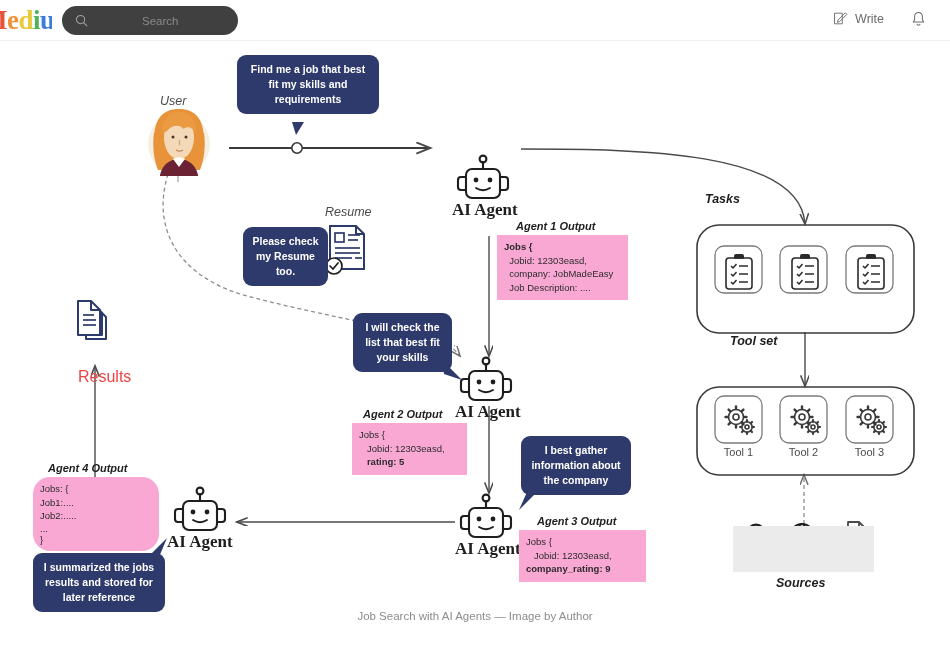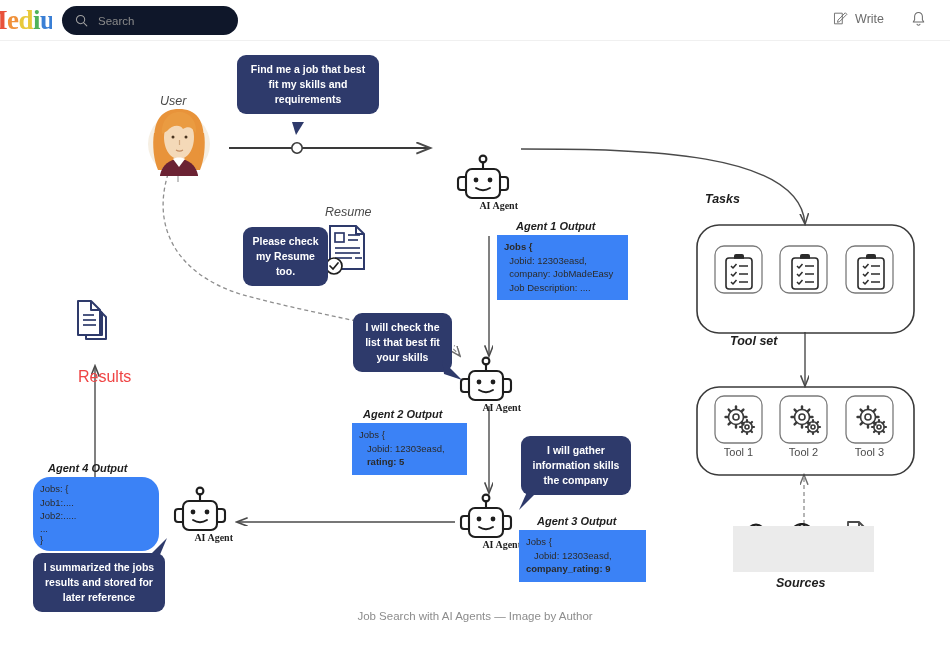--- a/index.html
+++ b/index.html
@@ -30,25 +30,26 @@
     font-size: 27px; font-weight: 700;
     letter-spacing: -0.5px;
     line-height: 28px;
     white-space: nowrap;
   }
   #logo-text span { display: inline-block; }
 
   #search-box {
     position: absolute; left: 62px; top: 6px;
     width: 176px; height: 29px;
-    background: #0f172a;
+    background: #404040;
     border-radius: 20px;
     display: flex; align-items: center;
     padding-left: 12px;
     cursor: text;
+    gap: 44px;
   }
   #search-icon { width: 15px; height: 15px; flex: 0 0 auto; }
   #search-input-text {
     font-size: 11.5px; color: #8a8a8a;
     margin-left: 9px; user-select: none;
   }
 
   #write-button {
     position: absolute; right: 66px; top: 10px;
     display: flex; align-items: center; gap: 6px;
@@ -74,21 +75,21 @@
     line-height: 15px;
     text-align: center;
     padding: 7px 9px;
     position: absolute;
   }
   .bubble .tail {
     position: absolute; width: 0; height: 0;
   }
 
   .yellow-box {
-    background: #3b82f6;
+    background: #f9a8d4;
     position: absolute;
     font-size: 9.5px;
     color: #2b2b2b;
     line-height: 13.5px;
     padding: 5px 7px 6px 7px;
   }
   .yellow-box .ln { white-space: pre; }
   .yellow-box .b { font-weight: 700; }
 
   .out-title {
@@ -96,24 +97,24 @@
     font-size: 11px;
     font-weight: 700;
     font-style: italic;
     color: #1e1e1e;
     white-space: nowrap;
   }
 
   .node-label {
     position: absolute;
     font-family: "Liberation Serif", serif;
-    font-size: 10px;
+    font-size: 17px;
     font-weight: 700;
     color: #1e1e1e;
-    text-align: right;
+    text-align: left;
     white-space: nowrap;
   }
   .italic-label {
     position: absolute;
     font-size: 12.5px;
     font-style: italic;
     color: #4a4a4a;
     white-space: nowrap;
   }
   .italic-label.dark {
@@ -498,21 +499,21 @@
   <div class="node-label" style="left:455px; top:361px; width:66px;">AI Agent</div>
 
   <div class="out-title" style="left:363px; top:367px;">Agent 2 Output</div>
   <div class="yellow-box" style="left:352px; top:382px; width:115px;">
     <div class="ln">Jobs {</div>
     <div class="ln">   Jobid: 12303easd,</div>
     <div class="ln b">   rating: 5</div>
   </div>
 
   <div class="bubble" style="left:521px; top:395px; width:110px;">
-    <span>I will gather information skills the company</span>
+    <span>I best gather information about the company</span>
     <svg class="tail" style="left:-2px; bottom:-17px; width:22px; height:22px;" viewBox="0 0 22 22">
       <path d="M18,0 L20,0 L0,20 L8,2 Z" fill="#2e3a6b"></path>
     </svg>
   </div>
 
   <div class="node-label" style="left:455px; top:498px; width:66px;">AI Agent</div>
 
   <div class="out-title" style="left:537px; top:474px;">Agent 3 Output</div>
   <div class="yellow-box" style="left:519px; top:489px; width:127px;">
     <div class="ln">Jobs {</div>

